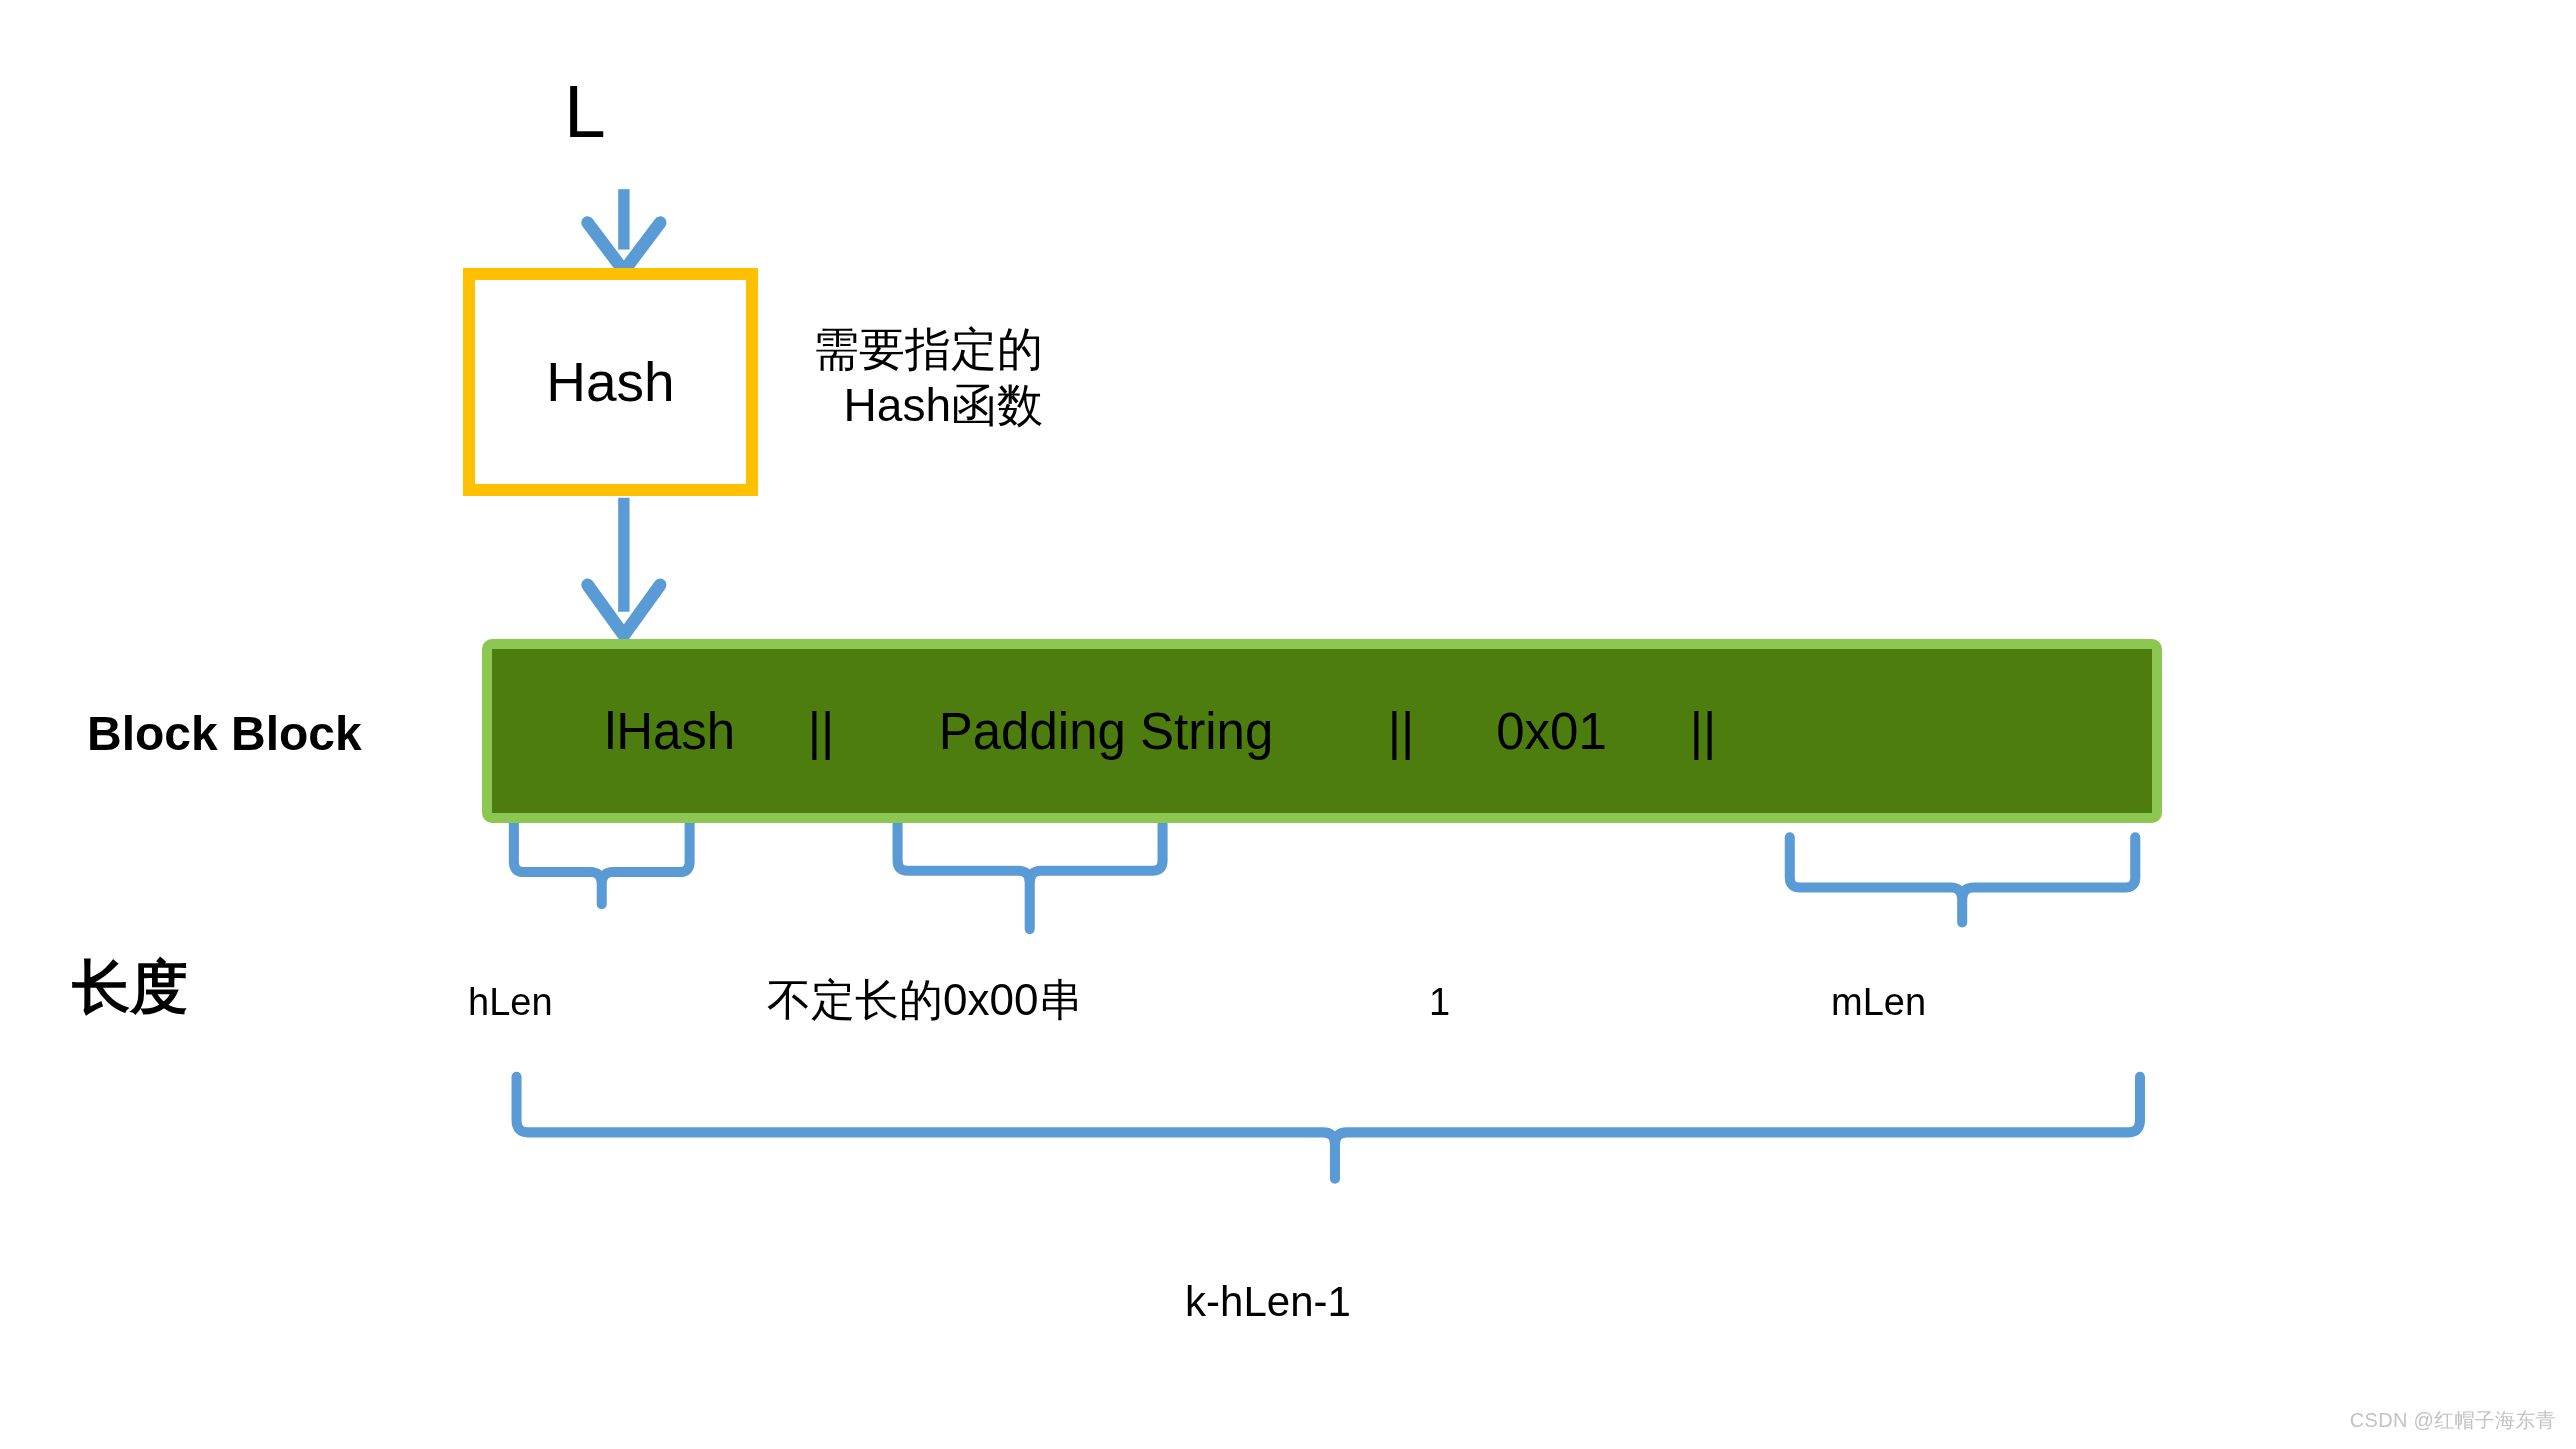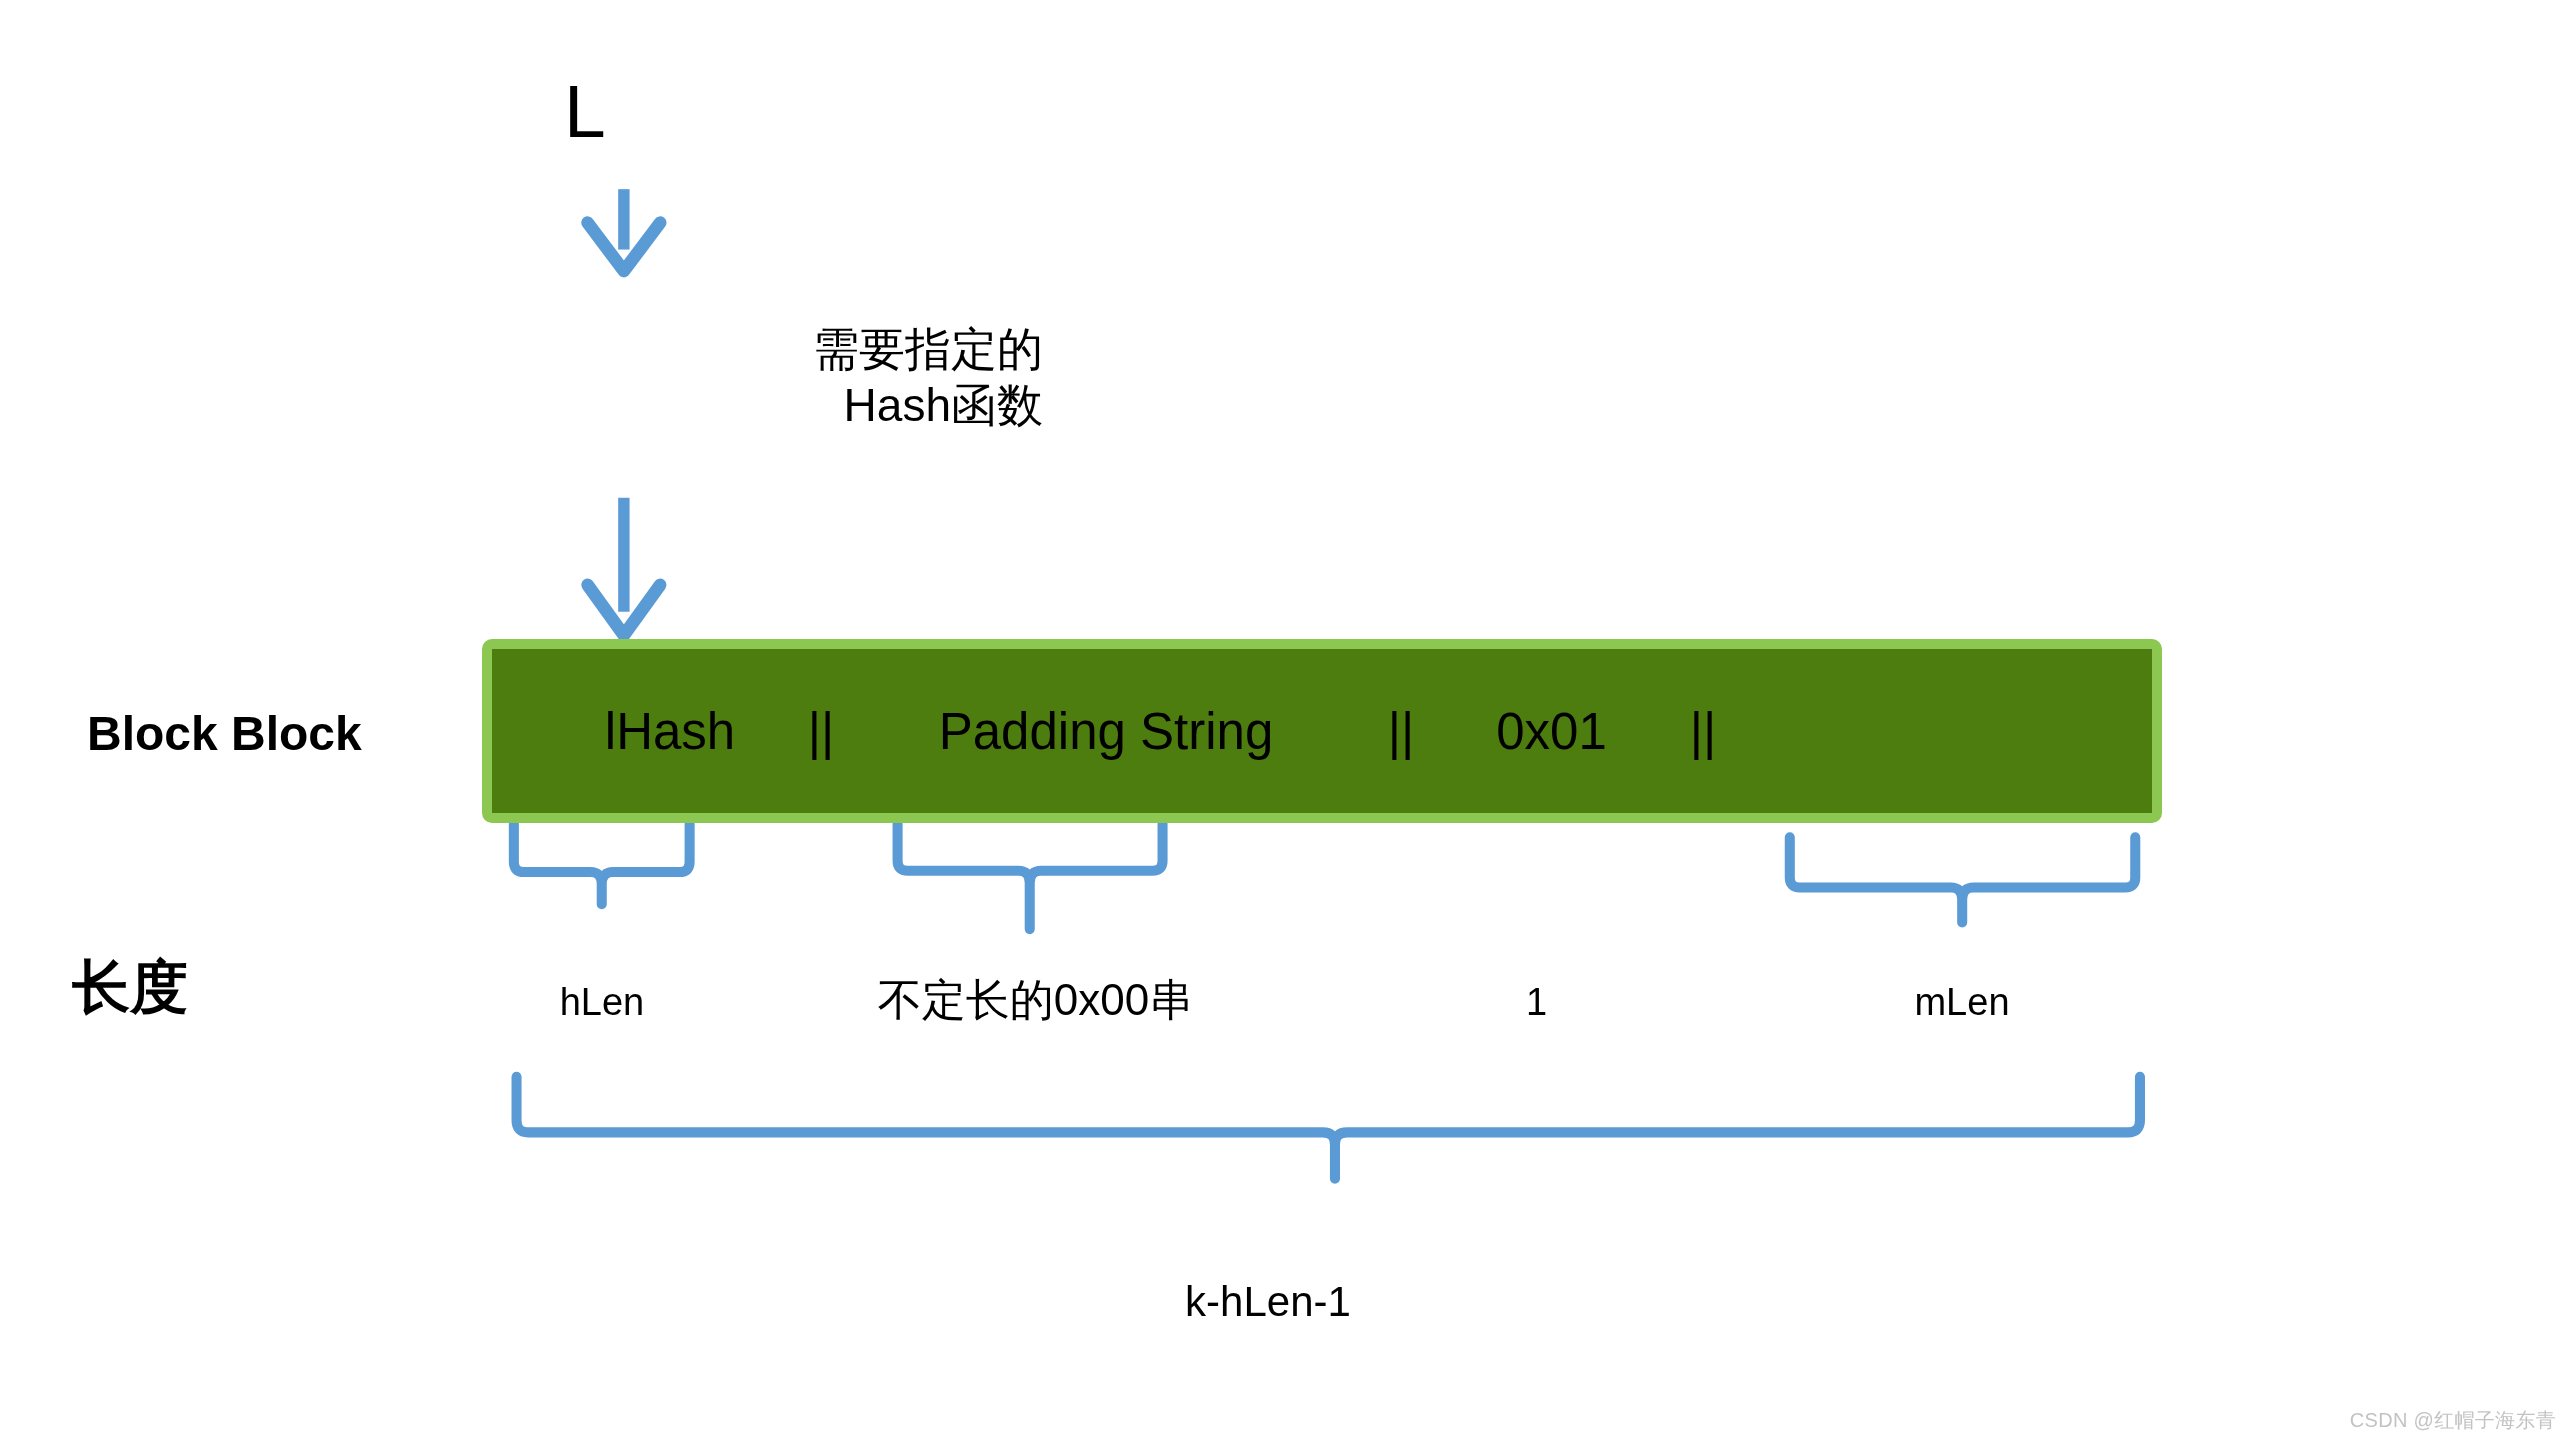--- a/index.html
+++ b/index.html
@@ -116,21 +116,20 @@
     top: 949px;
     font-size: 58px;
   }
 
   
   .len {
     position: absolute;
     font-size: 38px;
     color: #000000;
     white-space: nowrap;
-    text-align: center;
   }
   .len-cjk { font-size: 44px; }
 
   
   #total-label {
     position: absolute;
     left: 0;
     top: 1278px;
     width: 2576px;
     text-align: center;
@@ -230,20 +229,23 @@
                L 1990 1706
                Q 1990 1688 2008 1688
                L 3172 1688
                Q 3190 1688 3190 1670
                L 3190 1605"></path>
     </g>
   </svg>
 
   <div class="txt label-L">L</div>
 
+  <div id="hash-box">
+    <div id="hash-box-label">Hash</div>
+  </div>
 
   <div class="anno">
     <div>需要指定的</div>
     <div>Hash函数</div>
   </div>
 
   <div class="row-label" id="label-datablock">Block Block</div>
 
   <div class="row-label" id="label-length">长度</div>
 

